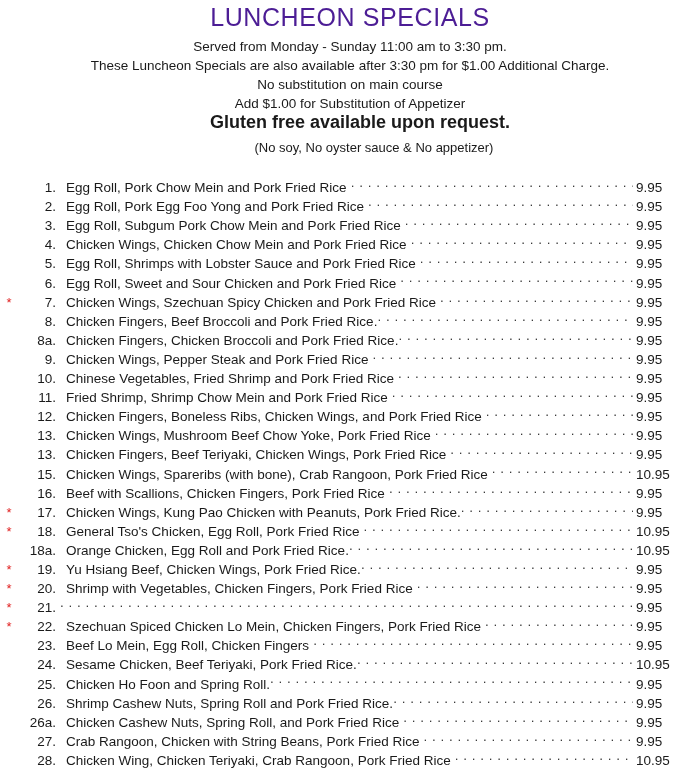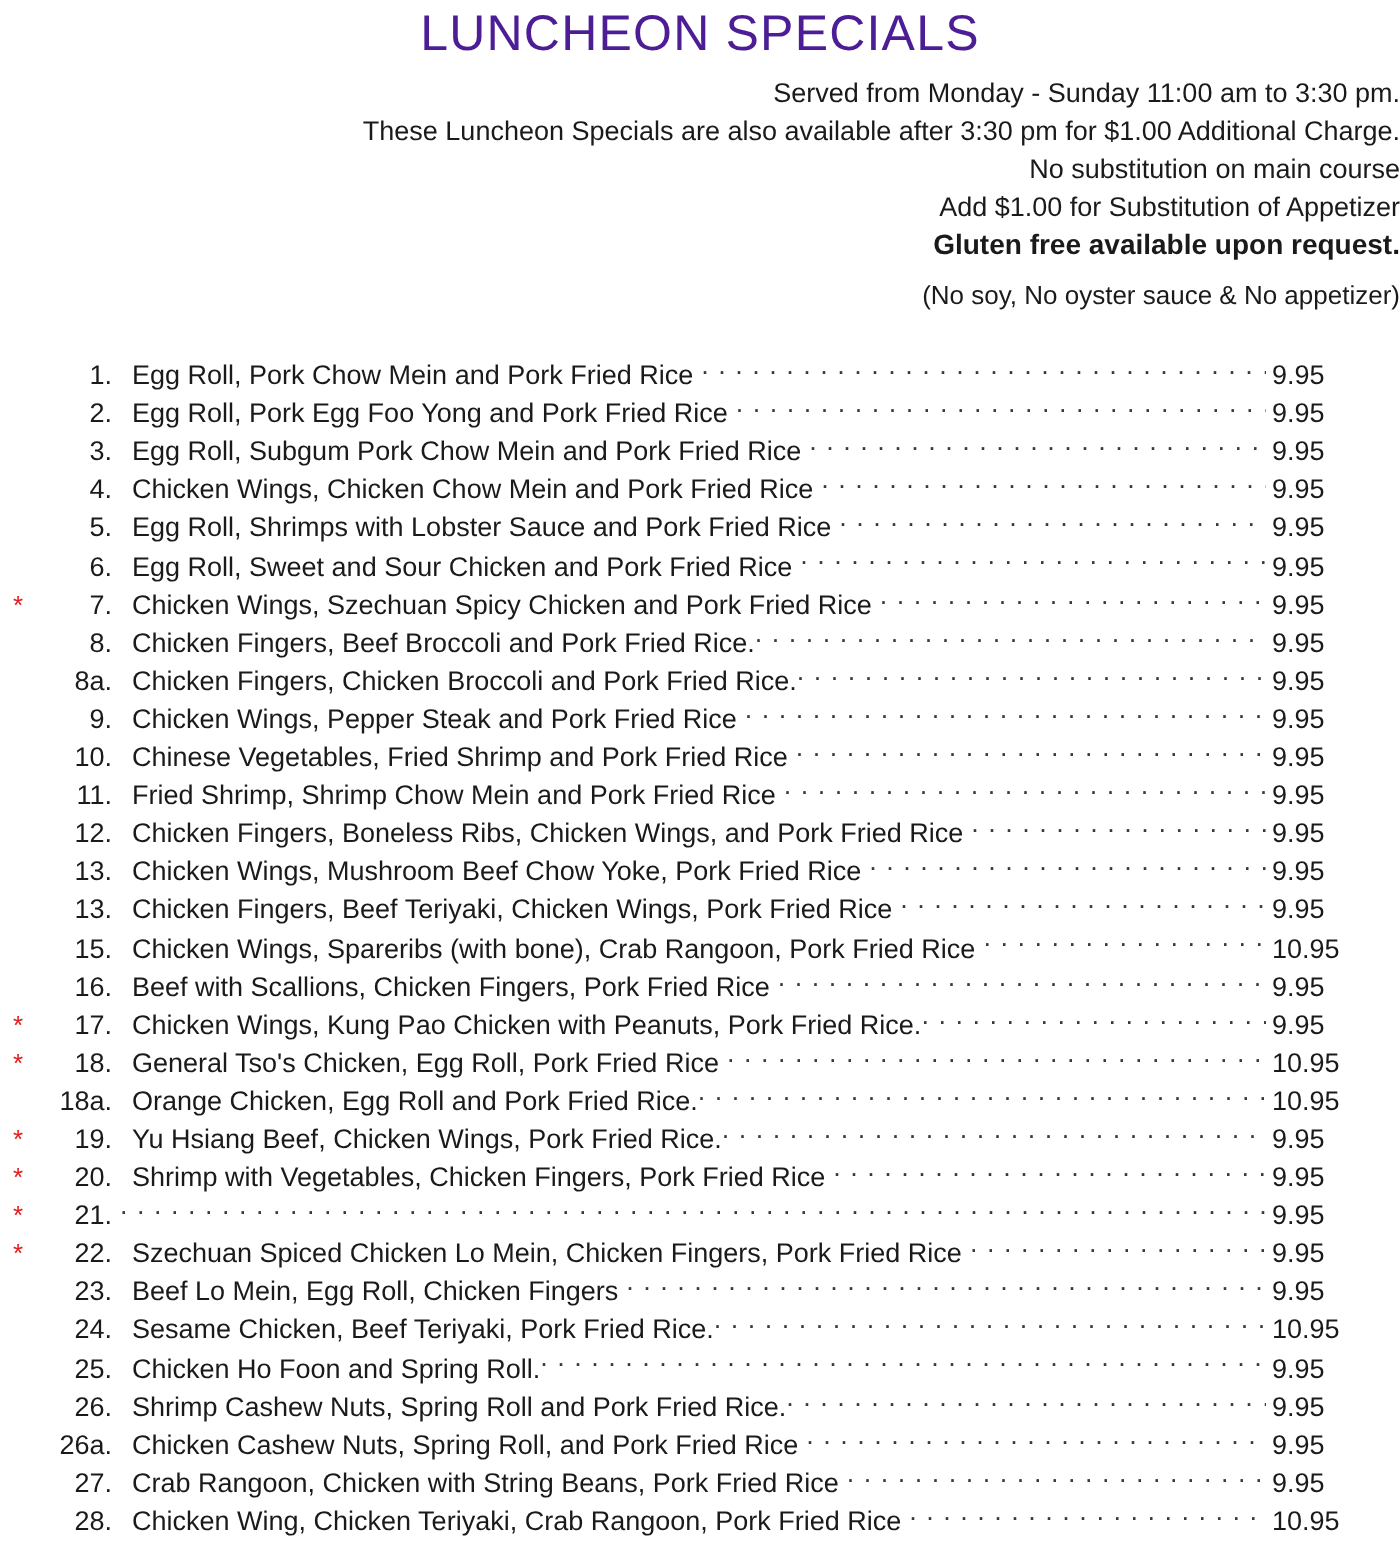--- a/index.html
+++ b/index.html
@@ -24,31 +24,30 @@
   .menu-title {
     font-size: 25px;
     letter-spacing: 0.6px;
     color: #4c1d95;
     font-weight: 400;
     line-height: 30px;
     margin: 0;
   }
   .subtitle-block {
     margin-top: 5px;
-    text-align: right;
   }
   .subtitle-line {
     font-size: 13.5px;
     line-height: 19px;
     color: #1a1a1a;
     white-space: nowrap;
   }
   .subtitle-line.bold {
     font-weight: bold;
-    font-size: 14px;
+    font-size: 18px;
     padding-left: 20px;
   }
   .subtitle-line.note {
     margin-top: 6px;
     font-size: 13px;
     margin-left: 48px;
   }
 
   
   .items {

